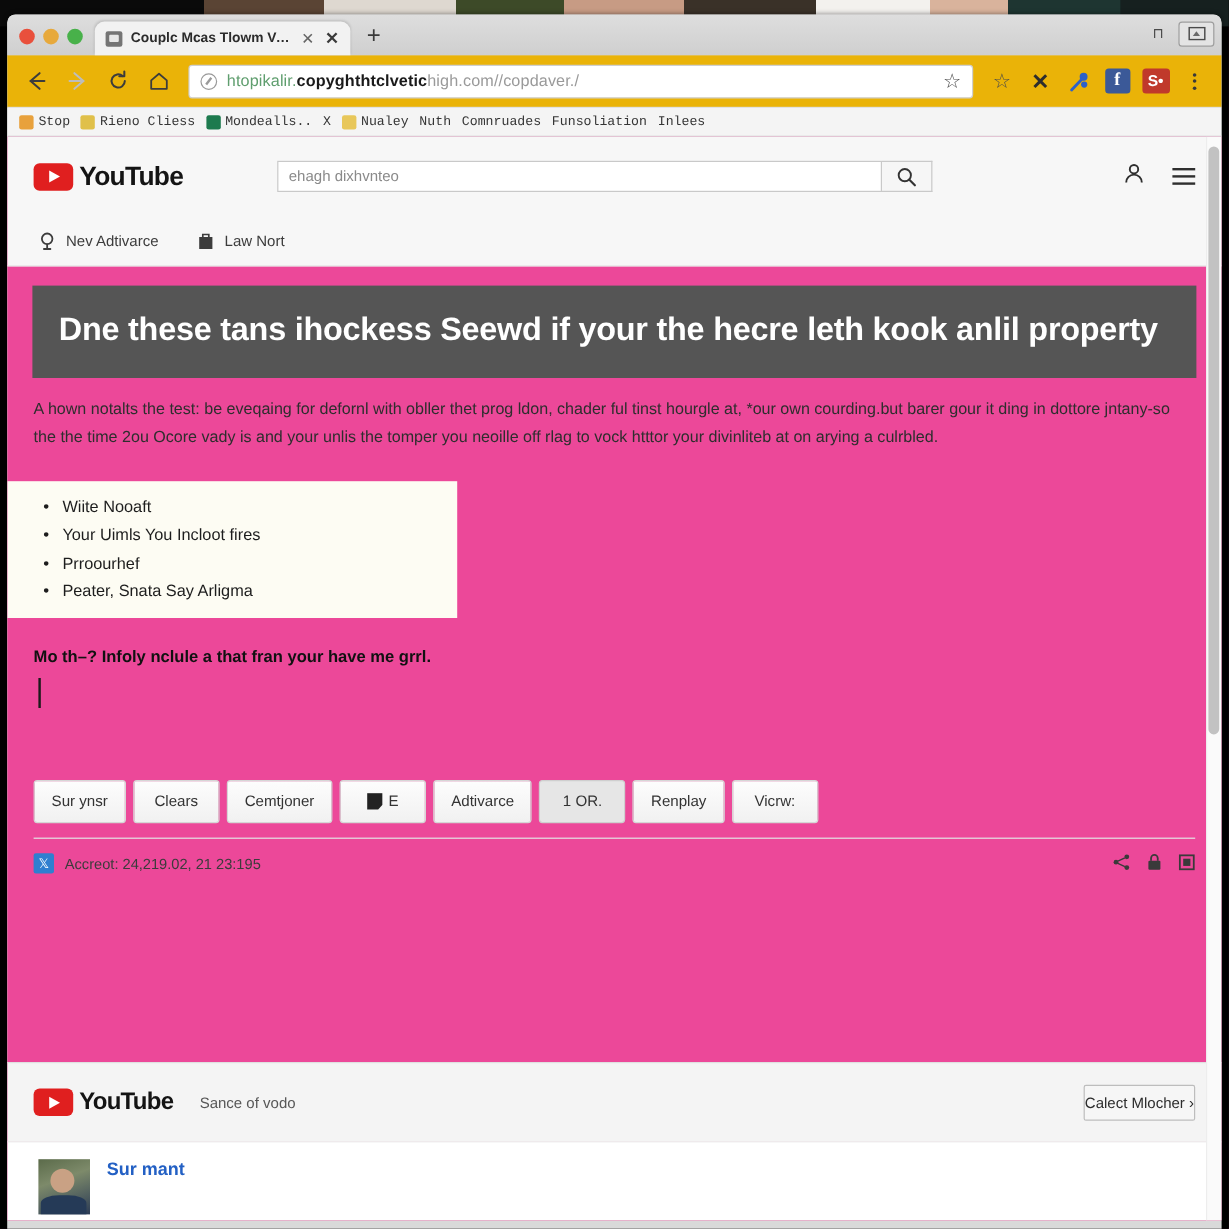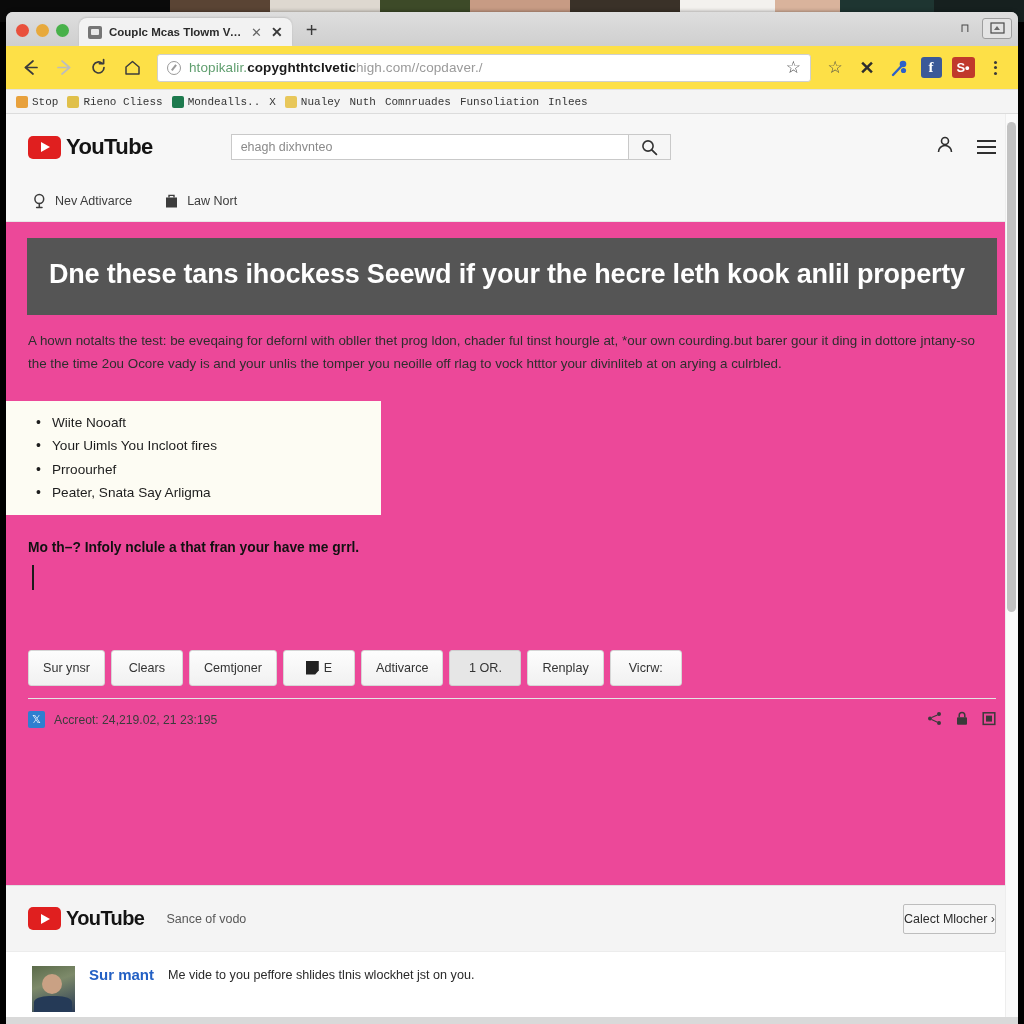--- a/index.html
+++ b/index.html
@@ -82,21 +82,21 @@
     width: 30px; height: 22px; display: flex; align-items: center;
     justify-content: center; font-size: 12px; color: #4a4a4a;
   }
   .chrome-sq.boxed {
     border: 1px solid #9e9e9e; border-radius: 3px; background: #e4e4e4;
     width: 30px; height: 21px;
   }
 
   
   #toolbar {
-    height: 44px; background: #fde047;
+    height: 44px; background: #eab308;
     display: flex; align-items: center; padding: 0 8px; gap: 2px;
     border-bottom: 1px solid #e2e2e2;
   }
   .nav-btn {
     width: 32px; height: 32px; display:flex; align-items:center;
     justify-content:center; color: #3c3c3c;
   }
   .nav-btn svg { display:block; }
   #omnibox {
     flex: 1; height: 28px; background: #fff;
@@ -183,21 +183,21 @@
     content: ""; border-left: 9px solid #fff;
     border-top: 5.5px solid transparent; border-bottom: 5.5px solid transparent;
     margin-left: 2px;
   }
   .yt-word {
     font-size: 22px; font-weight: 700; color: #141414; letter-spacing: -.6px;
     font-family: "Liberation Sans", sans-serif;
   }
   #yt-search-wrap { display: flex; margin-left: 60px; }
   #yt-search {
-    width: 398px; height: 26px; border: 1px solid #c9c9c9;
+    width: 504px; height: 26px; border: 1px solid #c9c9c9;
     background: #fff; padding: 0 9px; font-size: 12.5px; color: #8a8a8a;
     display: flex; align-items: center;
   }
   #yt-search-btn {
     width: 42px; height: 26px; border: 1px solid #c9c9c9; border-left: none;
     background: #f6f6f6; display: flex; align-items: center; justify-content: center;
   }
   #yt-header-right { margin-left: auto; display: flex; align-items: center; gap: 22px; }
   .hamburger { display:flex; flex-direction:column; gap:4px; }
   .hamburger i { width:19px; height:2px; background:#2f2f2f; display:block; }
@@ -605,20 +605,19 @@
         <span class="yt-play"></span>
         <span class="yt-word">YouTube</span>
       </div>
       <span id="bottom-caption">Sance of vodo</span>
       <div id="collect-btn">Calect Mlocher ›</div>
     </div>
 
     <div id="comment-row">
       <div id="comment-avatar"></div>
       <span id="comment-name">Sur mant</span>
-      <span id="comment-text">Me vide to you peffore shlides tlnis wlockhet jst on you.</span>
     </div>
 
     <div id="page-scroll-track">
       <div id="page-scroll-thumb"></div>
     </div>
   </div>
 </div>
 
 </body></html>

